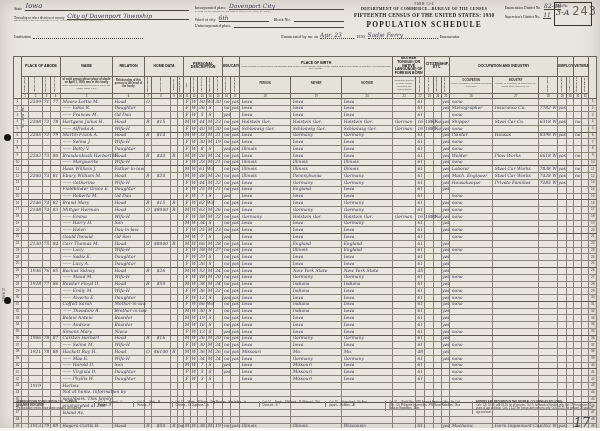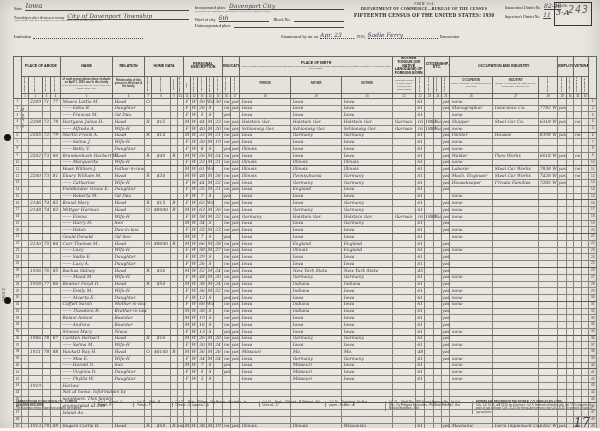--- a/index.html
+++ b/index.html
@@ -16,22 +16,22 @@
   .fval{flex:1;border-bottom:.5px solid #4a463e;margin-left:3px;white-space:nowrap;}
   .hw{font-family:"DejaVu Serif",serif;font-style:italic;color:#3a3a4e;}
   .hw-lg{font-size:7px;} .hw-md{font-size:6px;}
   .formno{font-size:3px;letter-spacing:.5px;}
   .dept{font-size:4px;font-weight:bold;letter-spacing:.3px;}
   .census-t{font-size:5.2px;font-weight:bold;letter-spacing:.3px;margin-top:1px;}
   .popsched{font-size:7.5px;font-weight:bold;letter-spacing:1.2px;margin-top:1.5px;}
   .sheetbox{border:.8px solid #39352d;width:34px;height:20px;float:right;margin-left:4px;
             font-size:3px;text-align:left;padding:1px;}
   .sheetbox .hw{font-size:8px;}
-  .stamp{position:absolute;top:4px;right:11px;font-family:"DejaVu Sans Mono",monospace;
-         font-size:10px;color:#6b6558;letter-spacing:1px;font-style:italic;}
+  .stamp{position:absolute;top:4px;right:3px;font-family:"DejaVu Sans Mono",monospace;
+         font-size:12px;color:#6b6558;letter-spacing:1px;}
   .enumline{display:flex;align-items:flex-end;margin-top:2px;font-size:4.2px;}
   .enumline .seg{display:flex;align-items:flex-end;margin-right:8px;}
   .dotfill{border-bottom:.5px dotted #4a463e;min-width:40px;margin-left:2px;}
   
   .hole{position:absolute;left:4px;width:7px;height:7px;border-radius:50%;background:#15130f;}
   .street-vert{position:absolute;writing-mode:vertical-rl;transform:rotate(180deg);
                font-family:"DejaVu Serif",serif;font-style:italic;color:#3a3a4e;font-size:4.5px;}
   .margin-scribble{position:absolute;writing-mode:vertical-rl;transform:rotate(180deg);
                font-family:"DejaVu Serif",serif;font-style:italic;color:#55525f;font-size:4px;left:1px;}
   
@@ -107,20 +107,21 @@
           </div>
         <div class="fline">
             <span class="flab">Unincorporated place</span>
             <span class="fval"></span>
           </div>
       </div>
       <div class="hcol3">
         <div class="formno">FORM 15-6</div>
         <div class="dept">DEPARTMENT OF COMMERCE—BUREAU OF THE CENSUS</div>
         <div class="census-t">FIFTEENTH CENSUS OF THE UNITED STATES: 1930</div>
+        <div class="popsched">POPULATION SCHEDULE</div>
       </div>
       <div class="hcol4">
         <div class="sheetbox">
           <div>Sheet No.</div>
           <div class="hw">3-A</div>
         </div>
         <div class="fline">
             <span class="flab" style="font-size:3.6px;">Enumeration District No.</span>
             <span class="fval hw hw-md">82-48</span>
           </div>

